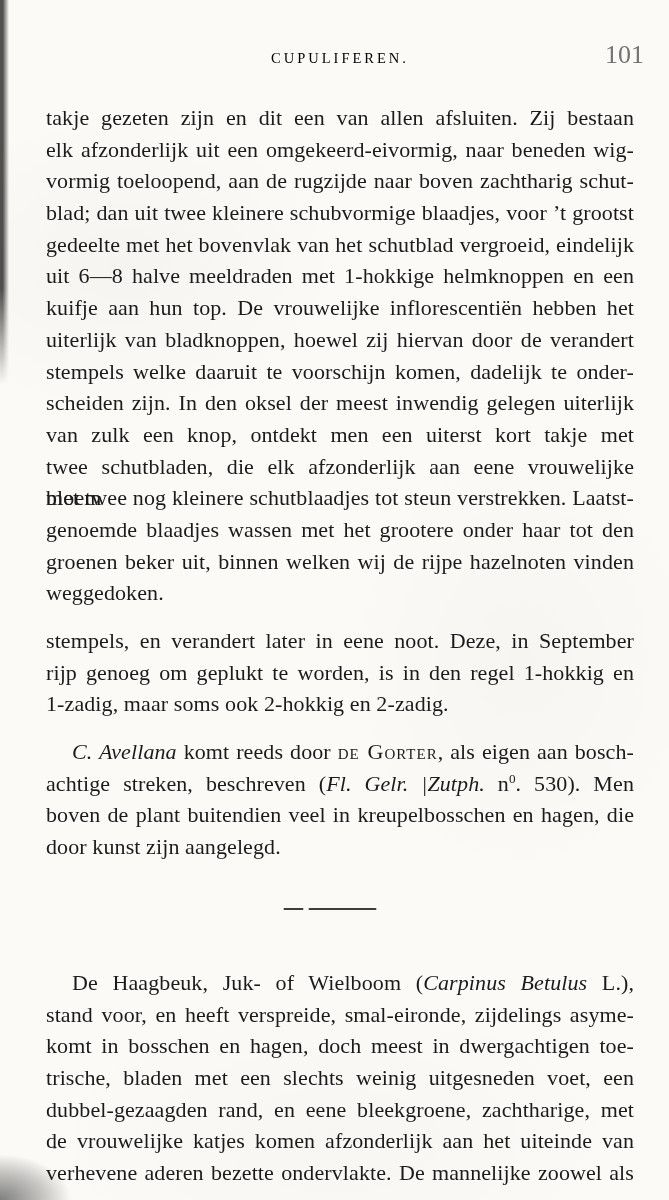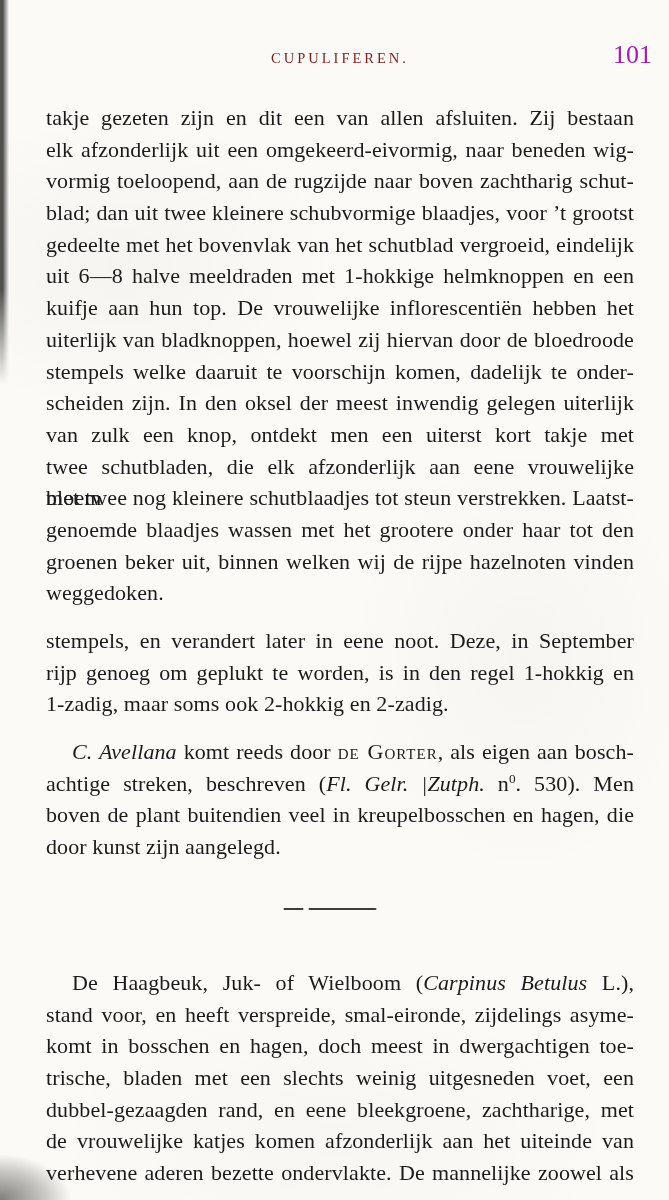--- a/index.html
+++ b/index.html
@@ -27,25 +27,25 @@
     background:radial-gradient(ellipse at 0% 100%, rgba(45,45,43,0.6), rgba(45,45,43,0.25) 45%, transparent 72%);
   }
   .ink-speck{
     position:absolute;left:53px;top:1146px;width:3px;height:3px;border-radius:50%;
     background:rgba(30,30,30,0.4);
   }
   
   .head-title{
     position:absolute;top:50px;left:30px;width:620px;
     text-align:center;font-size:14.5px;letter-spacing:3px;
-    color:#7f1d1d;
+    color:#000000;
   }
   .page-num{
-    position:absolute;top:40px;right:17px;
-    font-size:26px;color:#a21caf;
+    position:absolute;top:40px;right:25px;
+    font-size:26px;color:#737373;
   }
   
   .body-text{position:absolute;top:86px;left:30px;width:620px;}
   .paragraph{margin:16px;}
   .line{
     height:31.7px;line-height:31.7px;font-size:22px;
     text-align:justify;text-align-last:justify;
     letter-spacing:0.1px;
   }
   .line.left{text-align-last:left;}
@@ -75,21 +75,21 @@
 
   <main class="body-text">
       <div class="paragraph">
         <div class="line"><span>takje gezeten zijn en dit een van allen afsluiten. Zij bestaan</span></div>
         <div class="line"><span>elk afzonderlijk uit een omgekeerd-eivormig, naar beneden wig-</span></div>
         <div class="line"><span>vormig toeloopend, aan de rugzijde naar boven zachtharig schut-</span></div>
         <div class="line"><span>blad; dan uit twee kleinere schubvormige blaadjes, voor ’t grootst</span></div>
         <div class="line"><span>gedeelte met het bovenvlak van het schutblad vergroeid, eindelijk</span></div>
         <div class="line"><span>uit 6—8 halve meeldraden met 1-hokkige helmknoppen en een</span></div>
         <div class="line"><span>kuifje aan hun top. De vrouwelijke inflorescentiën hebben het</span></div>
-        <div class="line"><span>uiterlijk van bladknoppen, hoewel zij hiervan door de bloedroode</span></div>
+        <div class="line"><span>uiterlijk van bladknoppen, hoewel zij hiervan door de verandert</span></div>
         <div class="line"><span>stempels welke daaruit te voorschijn komen, dadelijk te onder-</span></div>
         <div class="line"><span>scheiden zijn. In den oksel der meest inwendig gelegen uiterlijk</span></div>
         <div class="line"><span>van zulk een knop, ontdekt men een uiterst kort takje met</span></div>
         <div class="line"><span>twee schutbladen, die elk afzonderlijk aan eene vrouwelijke bloem</span></div>
         <div class="line"><span>met twee nog kleinere schutblaadjes tot steun verstrekken. Laatst-</span></div>
         <div class="line"><span>genoemde blaadjes wassen met het grootere onder haar tot den</span></div>
         <div class="line"><span>groenen beker uit, binnen welken wij de rijpe hazelnoten vinden</span></div>
         <div class="line left"><span>weggedoken.</span></div>
       </div>
       <div class="paragraph">

